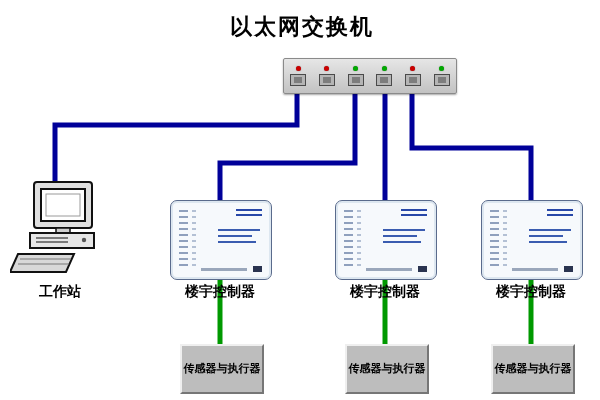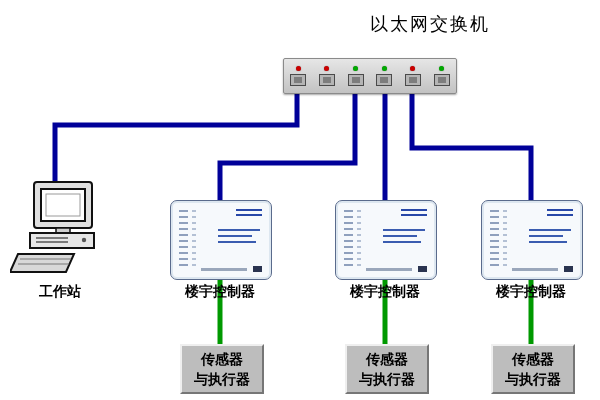--- a/index.html
+++ b/index.html
@@ -1,22 +1,22 @@
 <!DOCTYPE html>
 <html><head>
 <meta charset="utf-8">
 <style>
   html,body{margin:0;padding:0;background:#fff;}
   .canvas{
     position:relative;width:600px;height:400px;background:#ffffff;
     font-family:"DejaVu Sans","Liberation Sans",sans-serif;overflow:hidden;
   }
   .title{
-    position:absolute;top:12px;left:230px;width:260px;text-align:right;
-    font-size:18px;font-weight:normal;letter-spacing:2px;color:#000;
+    position:absolute;top:12px;left:230px;width:260px;text-align:left;
+    font-size:22px;font-weight:bold;letter-spacing:2px;color:#000;
   }
   
   .switch{
     position:absolute;left:283px;top:58px;width:172px;height:34px;
     background:linear-gradient(#e6e6e6,#c2c2c2);
     border:1px solid #8a8a8a;border-radius:2px;
     box-shadow:0 1px 2px rgba(0,0,0,.35);
   }
   .ports{display:flex;height:100%;justify-content:space-around;align-items:center;}
   .port{display:flex;flex-direction:column;align-items:center;gap:3px;}
@@ -44,22 +44,22 @@
   .ctl-text{position:absolute;right:11px;top:28px;width:42px;}
   .ctl-text i{display:block;height:2px;background:#3a5cb0;margin-bottom:4px;}
   .ctl-text i:nth-child(2){width:80%;}
   .ctl-text i:nth-child(3){width:90%;}
   .ctl-model{position:absolute;left:30px;right:24px;bottom:8px;height:3px;background:#9aa7bb;}
   .ctl-chip{position:absolute;right:9px;bottom:7px;width:9px;height:6px;background:#2a3450;}
   
   .sensor{
     position:absolute;top:344px;width:80px;height:46px;background:#bdbdbd;
     border:2px solid;border-color:#efefef #767676 #767676 #efefef;
-    display:flex;flex-direction:column;justify-content:center;align-items:center;
-    font-weight:bold;font-size:14px;line-height:1.45;color:#000;
+    display:flex;flex-direction:row;justify-content:center;align-items:center;
+    font-weight:bold;font-size:11px;line-height:1.45;color:#000;
   }
 </style>
 </head>
 <body>
 
 <div class="canvas">
 
   <div class="title">以太网交换机</div>
 
   <svg class="cables" width="600" height="400">

